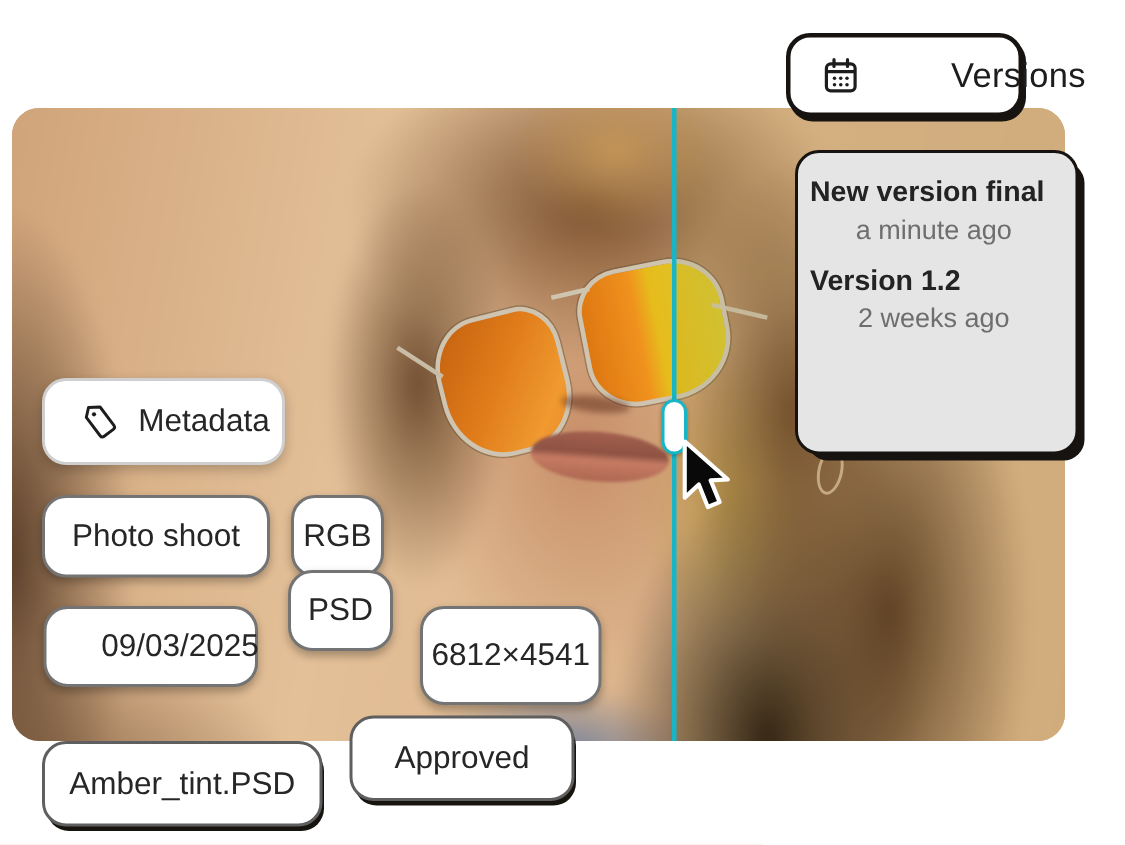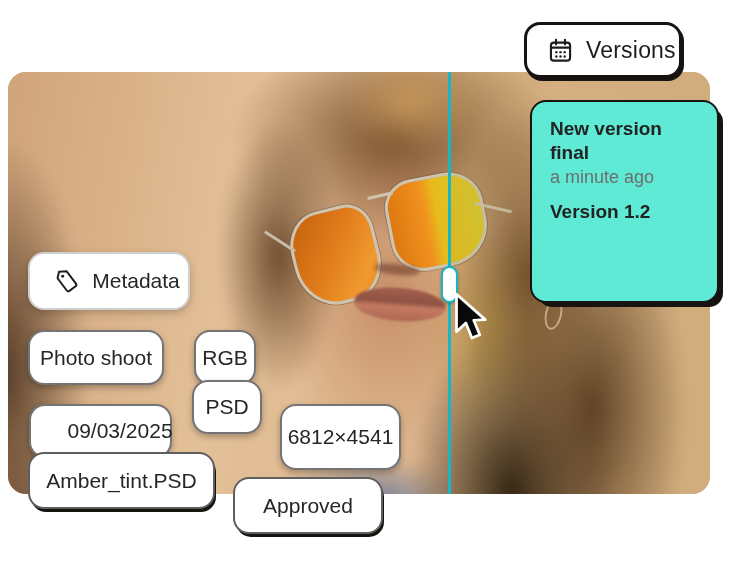--- a/index.html
+++ b/index.html
@@ -39,36 +39,36 @@
   .earring{position:absolute;left:537px;top:226px;width:13px;height:28px;border:2px solid rgba(225,200,165,0.75);border-radius:50%;transform:rotate(12deg);}
   .tint-right{position:absolute;left:443px;top:0;right:0;bottom:0;background:rgba(152,136,36,0.10);}
   .slider-line{position:absolute;left:440px;top:0;bottom:0;width:3px;background:#17B6C6;}
 
   
   .slider-handle{position:absolute;left:441px;top:266px;width:17px;height:37px;background:#ffffff;border:2.5px solid #17B6C6;border-radius:9px;box-sizing:border-box;box-shadow:0 1px 3px rgba(0,0,0,0.3);}
   .cursor{position:absolute;left:446px;top:293px;width:46px;height:50px;}
 
   
   .versions-button{position:absolute;left:524px;top:22px;width:158px;height:56px;background:#fff;border:3px solid #171310;border-radius:16px;box-sizing:border-box;box-shadow:2px 3px 0 0 #171310;display:flex;align-items:center;gap:12px;padding-left:20px;}
-  .versions-button .label{font-size:23px;font-weight:500;color:#1d1d1d;letter-spacing:0.2px;}
-  .versions-panel{position:absolute;left:530px;top:100px;width:189px;height:203px;background:#5eead4;border:2px solid #171310;border-radius:16px;box-sizing:border-box;box-shadow:6px 6px 0 -2px #171310;padding:15px 12px 12px 18px;}
+  .versions-button .label{font-size:23px;font-weight:500;color:#1d1d1d;letter-spacing:0.2px;margin-left:48px;}
+  .versions-panel{position:absolute;left:530px;top:100px;width:189px;height:203px;background:#e5e5e5;border:2px solid #171310;border-radius:16px;box-sizing:border-box;box-shadow:6px 6px 0 -2px #171310;padding:15px 12px 12px 8px;}
   .vitem{margin-bottom:11px;}
   .vitem .vtitle{font-size:19px;font-weight:700;color:#232323;line-height:1.25;}
-  .vitem .vtime{font-size:18px;color:#6E6E6E;line-height:1.35;}
+  .vitem .vtime{font-size:18px;color:#6E6E6E;line-height:1.35;text-align:center;}
 
   
   .pill{position:absolute;background:#fff;border:2px solid #747474;border-radius:16px;box-sizing:border-box;display:flex;align-items:center;justify-content:center;gap:12px;font-size:21px;color:#262626;box-shadow:0 3px 6px rgba(0,0,0,0.28);}
   .pill-metadata{left:28px;top:252px;width:162px;height:58px;border-color:#cfcfcf;box-shadow:0 3px 8px rgba(0,0,0,0.22);padding-left:16px;}
-  .pill-photoshoot{left:28px;top:330px;width:136px;height:55px;}
+  .pill-photoshoot{left:28px;top:330px;width:152px;height:55px;}
   .pill-rgb{left:194px;top:330px;width:62px;height:55px;}
   .pill-date{left:29px;top:404px;width:143px;height:54px;padding-left:39px;}
   .pill-psd{left:192px;top:380px;width:70px;height:54px;}
   .pill-dims{left:280px;top:404px;width:121px;height:66px;}
   .pill-dark{border-color:#5f5f5f;box-shadow:2px 4px 0 -1px #17130f;}
-  .pill-filename{left:28px;top:452px;width:187px;height:57px;text-align:center;}
+  .pill-filename{left:28px;top:494px;width:187px;height:57px;text-align:center;}
   .pill-approved{left:233px;top:477px;width:150px;height:57px;}
   .icon{display:inline-flex;align-items:center;justify-content:center;}
 </style>
 </head>
 <body>
 
 <div class="stage">
 
   <div class="photo-card">
     <div class="photo-base"></div>
@@ -110,20 +110,21 @@
     <span class="label">Versions</span>
   </div>
 
   <div class="versions-panel">
     <div class="vitem">
       <div class="vtitle">New version final</div>
       <div class="vtime">a minute ago</div>
     </div>
     <div class="vitem">
       <div class="vtitle">Version 1.2</div>
+      <div class="vtime">2 weeks ago</div>
     </div>
   </div>
 
   <div class="pill pill-metadata">
     <span class="icon">
       <svg width="26" height="26" viewBox="0 0 24 24" fill="none" stroke="#1d1d1d" stroke-width="1.8" stroke-linejoin="round">
         <path d="M3.5 4.5 L10.5 3.2 L20.5 13.2 a1.8 1.8 0 0 1 0 2.5 l-5 5 a1.8 1.8 0 0 1 -2.5 0 L3 10.7 Z" transform="rotate(8 12 12)"></path>
         <circle cx="8" cy="7.6" r="1.3" fill="#1d1d1d" stroke="none"></circle>
       </svg>
     </span>

